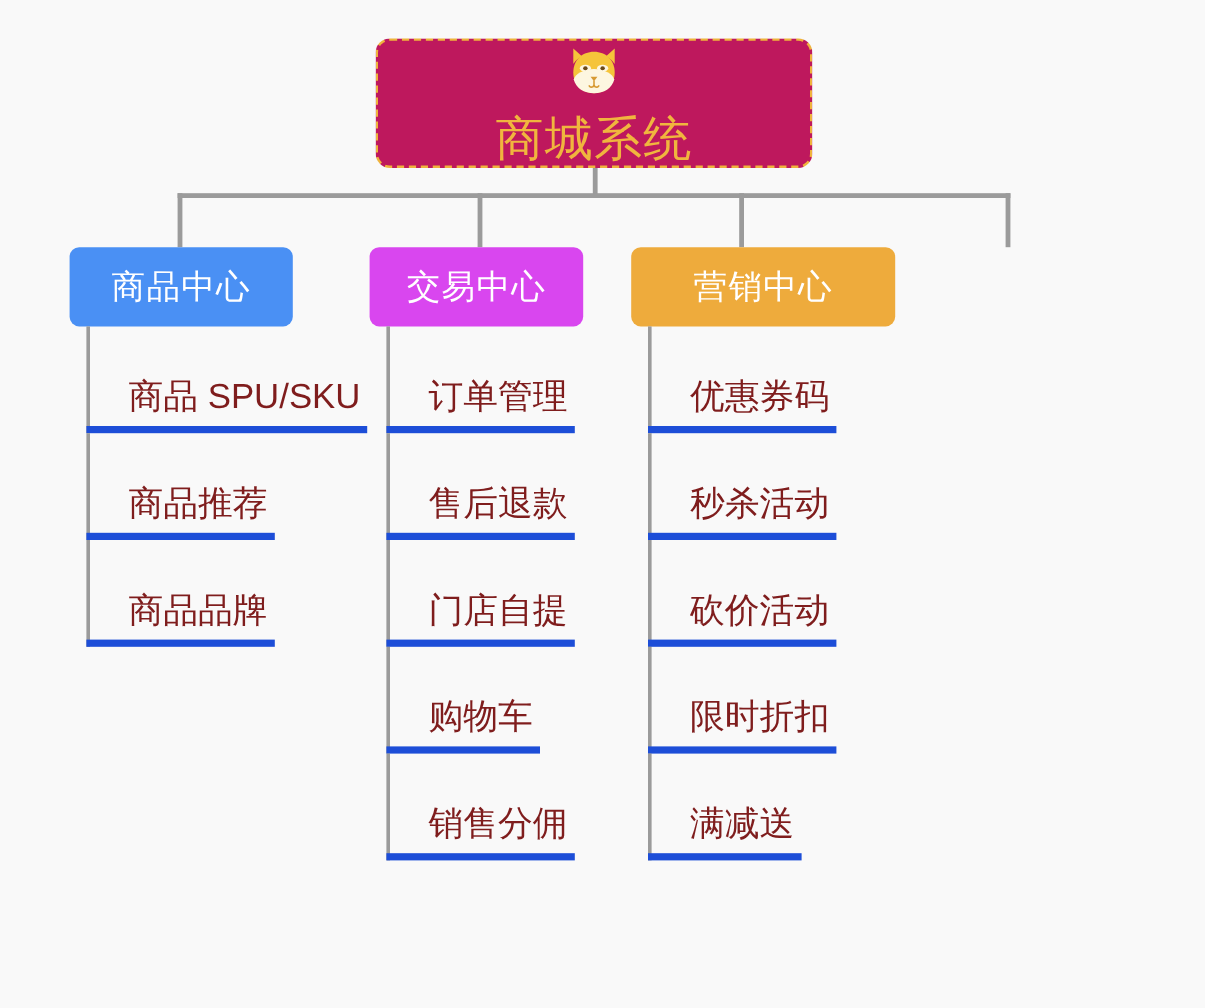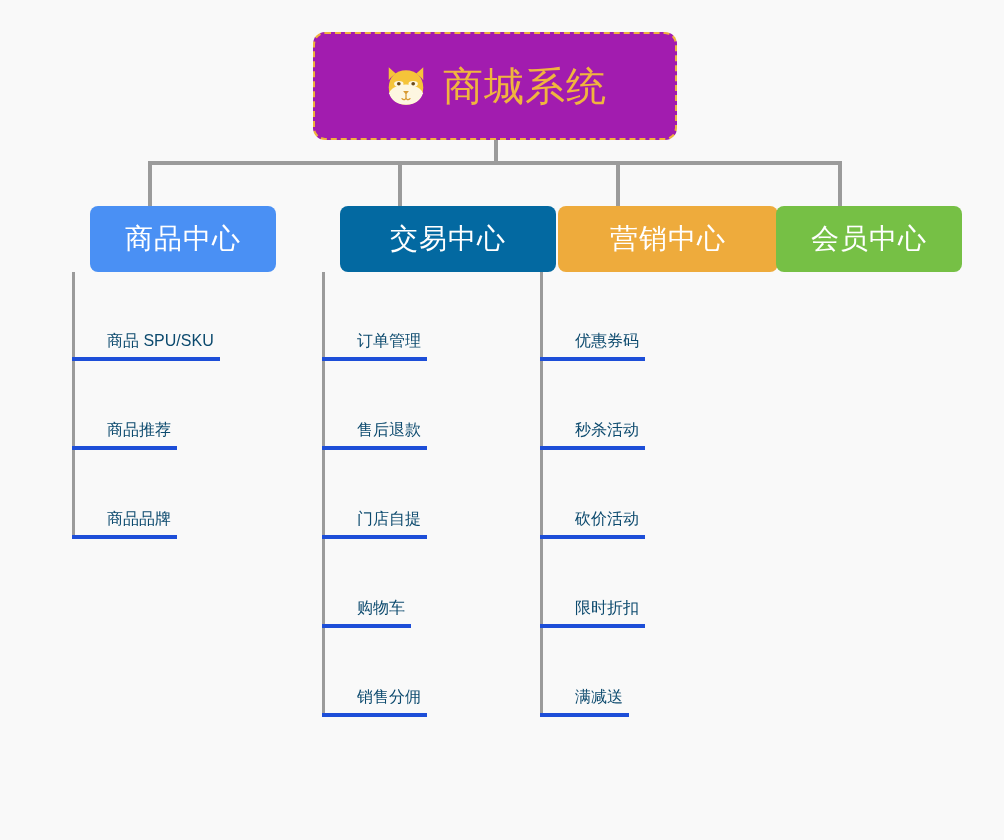--- a/index.html
+++ b/index.html
@@ -22,27 +22,28 @@
   }
 
   
   .root-node {
     position: absolute;
     left: 313px;
     top: 32px;
     width: 364px;
     height: 108px;
     box-sizing: border-box;
-    background: #a21caf;
+    background: #be185d;
     border: 2px dashed #efb33c;
     border-radius: 12px;
     display: flex;
     align-items: center;
     justify-content: center;
     gap: 14px;
+    flex-direction: column;
   }
   .root-icon {
     width: 46px;
     height: 46px;
     flex: 0 0 auto;
     display: block;
   }
   .root-title {
     font-size: 40px;
     color: #f0b53e;
@@ -80,43 +81,42 @@
     top: 206px;
     height: 66px;
     border-radius: 8px;
     display: flex;
     align-items: center;
     justify-content: center;
     color: #ffffff;
     font-size: 28px;
     letter-spacing: 1px;
     box-sizing: border-box;
-    margin-left: 32px;
   }
 
   
   .col-items {
     position: absolute;
     top: 272px;
   }
   .sub-item {
     position: relative;
     height: 89px;
     box-sizing: border-box;
     border-left: 3px solid #9b9b9b;
     display: flex;
     align-items: flex-end;
   }
   .sub-item-label {
     display: inline-block;
     padding: 0 6px 6px 32px;
-    font-size: 16px;
-    color: #0c4a6e;
+    font-size: 29px;
+    color: #7f1d1d;
     white-space: nowrap;
-    border-bottom: 4px solid #1d4ed8;
+    border-bottom: 6px solid #1d4ed8;
     line-height: 1.25;
     margin-left: -3px;
     padding-left: 35px;
   }
 </style>
 </head>
 <body>
 
 <div id="diagram">
 
@@ -139,29 +139,26 @@
   <div class="conn conn-stem"></div>
   <div class="conn conn-bus"></div>
   <div class="conn conn-drop" style="left:148px"></div>
   <div class="conn conn-drop" style="left:398px"></div>
   <div class="conn conn-drop" style="left:616px"></div>
   <div class="conn conn-drop" style="left:838px"></div>
 
   <div class="cat-header" style="left:58px;width:186px;background:#4a90f4">
     <span>商品中心</span>
   </div>
-  <div class="cat-header" style="left:308px;width:216px;background:#0369a1">
+  <div class="cat-header" style="left:308px;width:178px;background:#d946ef">
     <span>交易中心</span>
   </div>
   <div class="cat-header" style="left:526px;width:220px;background:#eeab3c">
     <span>营销中心</span>
   </div>
-  <div class="cat-header" style="left:744px;width:186px;background:#76c045">
-    <span>会员中心</span>
-  </div>
 
   <div class="col-items" style="left:72px">
     <div class="sub-item">
         <span class="sub-item-label">商品 SPU/SKU</span>
       </div>
     <div class="sub-item">
         <span class="sub-item-label">商品推荐</span>
       </div>
     <div class="sub-item">
         <span class="sub-item-label">商品品牌</span>

